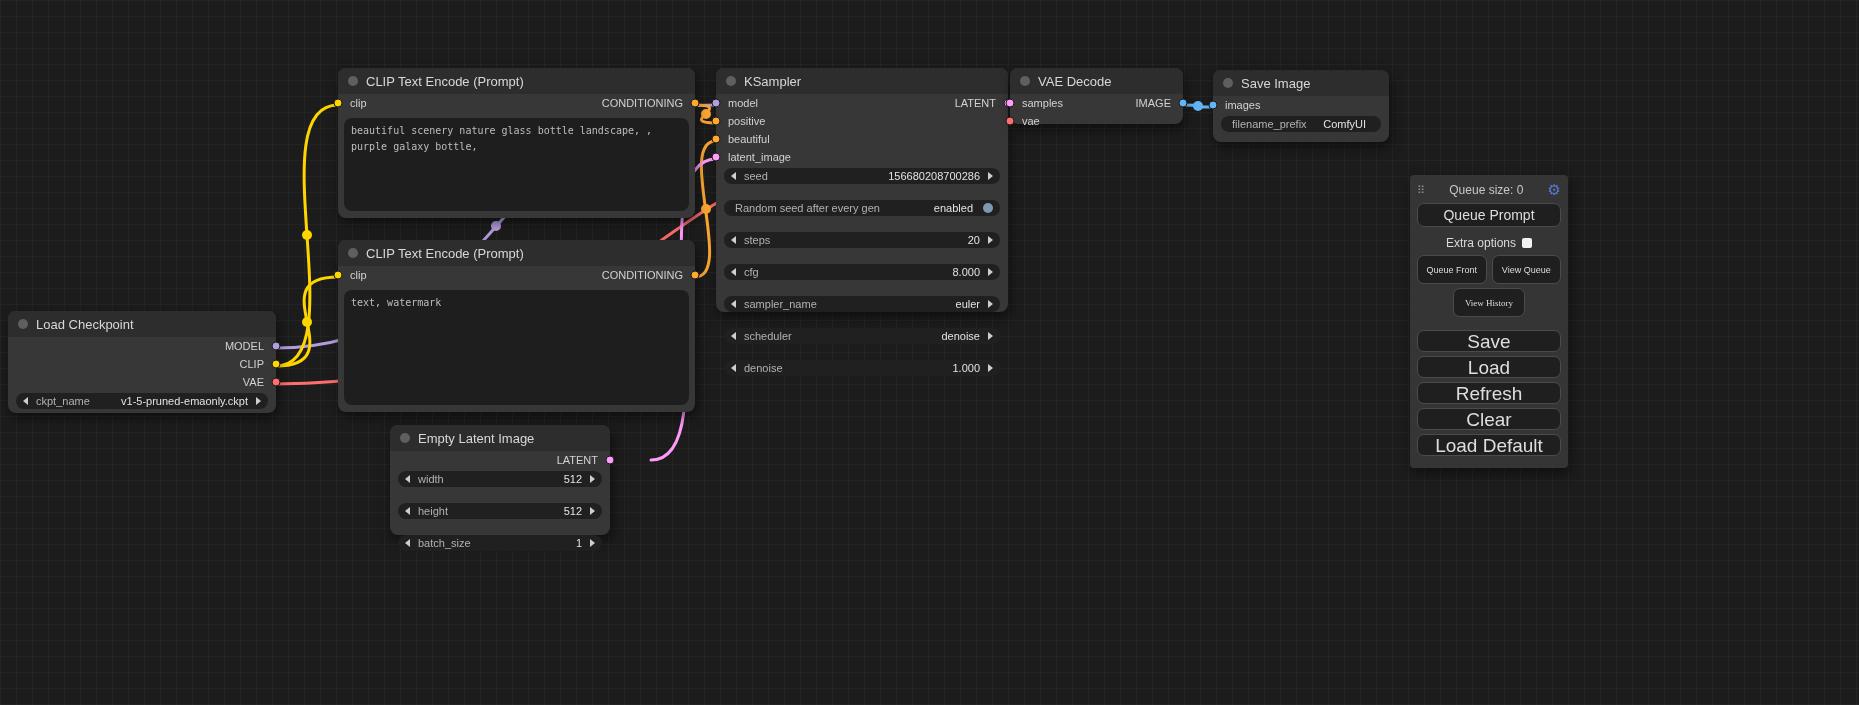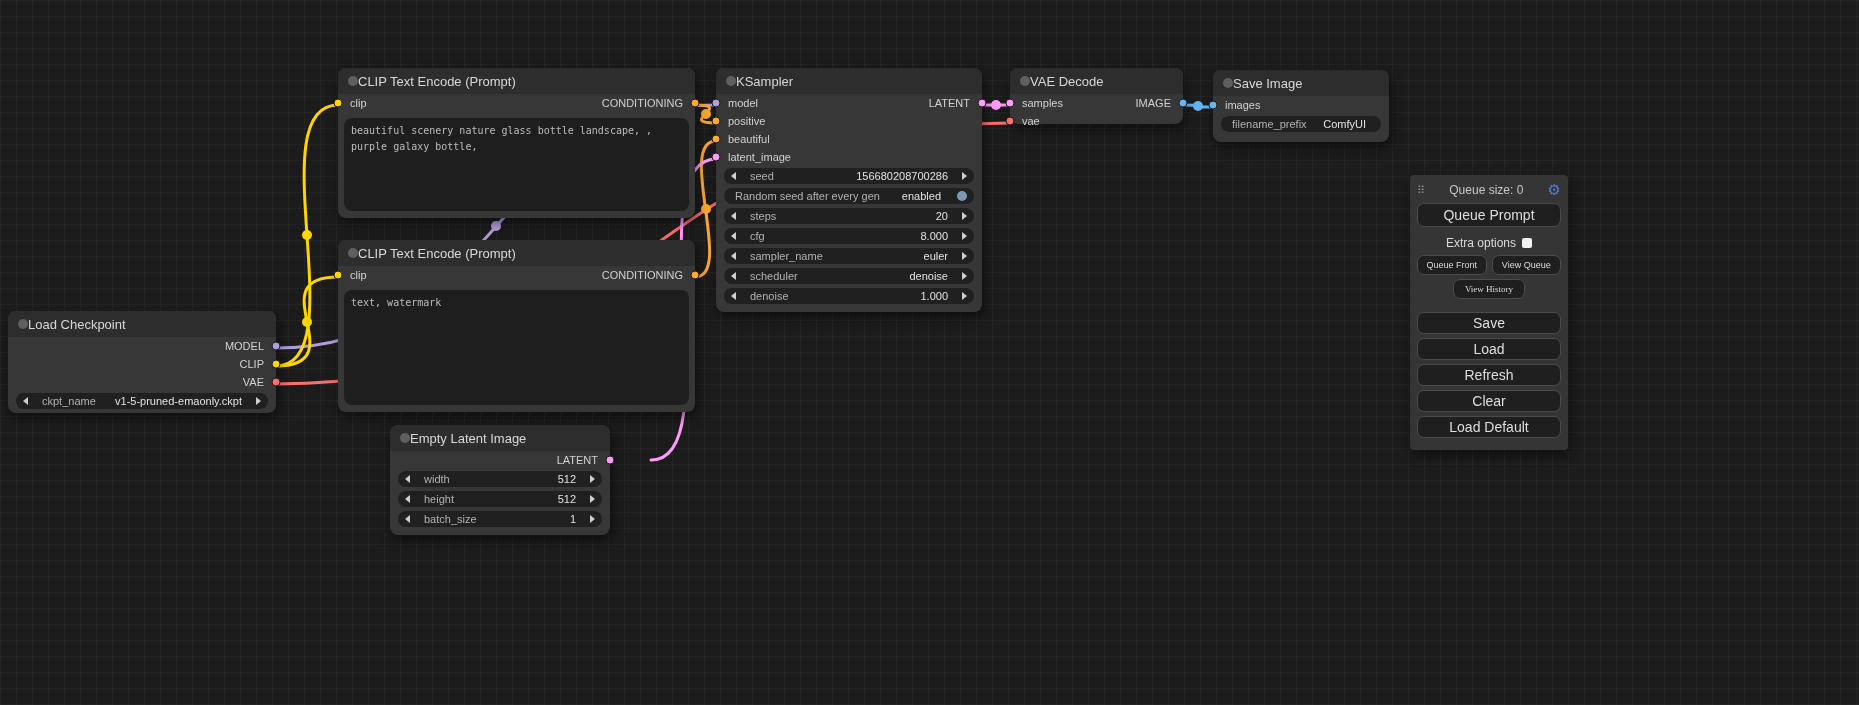--- a/index.html
+++ b/index.html
@@ -7,58 +7,58 @@
   .canvas{position:relative;width:1859px;height:705px;overflow:hidden;
     background-color:#1c1c1c;
     background-image:linear-gradient(rgba(255,255,255,.03) 1px,transparent 1px),
                      linear-gradient(90deg,rgba(255,255,255,.03) 1px,transparent 1px);
     background-size:16px 16px;
     font-family:"Liberation Sans",sans-serif;}
   .wires{position:absolute;left:0;top:0;z-index:1;}
   .wires path{fill:none;stroke-width:3;stroke-linecap:round;}
   .node{position:absolute;z-index:2;background:#373737;border-radius:8px;
     box-shadow:2px 5px 12px rgba(0,0,0,.5);}
-  .ntitle{display:flex;align-items:center;height:26px;padding:0 10px;
+  .ntitle{display:flex;align-items:center;gap:8px;height:26px;padding:0 10px;
     background:#2d2d2d;border-radius:8px 8px 0 0;font-size:13px;color:#d8d8d8;}
   .tdot{width:10px;height:10px;border-radius:50%;background:#5f5f5f;flex:none;}
   .srow{position:relative;display:flex;align-items:center;height:18px;padding:0 12px;
     font-size:11px;color:#d2d2d2;}
   .srow.right{justify-content:flex-end;}
   .srow .grow{flex:1;}
   .dot{position:absolute;top:50%;width:9px;height:9px;border-radius:50%;
     transform:translate(-50%,-50%);border:1px solid #1a1a1a;}
   .dot.in{left:0;}
   .dot.out{left:100%;}
-  .widget{display:flex;align-items:center;height:16px;margin:2px 8px 4px;padding:0 7px;
-    background:#202020;border-radius:8px;font-size:11px;line-height:16px;white-space:nowrap;gap:6px;}
+  .widget{display:flex;align-items:center;height:16px;margin:2px 8px 16px;padding:0 7px;
+    background:#202020;border-radius:8px;font-size:11px;line-height:16px;white-space:nowrap;}
   .w-name{color:#b2b2b2;margin-left:8px;}
   .w-value{margin-left:auto;color:#e2e2e2;margin-right:8px;}
   .arrow{width:0;height:0;border-top:4px solid transparent;border-bottom:4px solid transparent;flex:none;cursor:pointer;}
   .arrow.left{border-right:5px solid #cfcfcf;}
   .arrow.right{border-left:5px solid #cfcfcf;}
   .toggle-dot{flex:none;width:10px;height:10px;border-radius:50%;background:#7e97b5;margin-left:2px;cursor:pointer;}
   .ntext{position:absolute;left:6px;right:6px;bottom:7px;background:#1e1e1e;border-radius:8px;
     padding:5px 7px;font-family:"DejaVu Sans Mono",monospace;font-size:10px;line-height:1.55;
     color:#bdbdbd;white-space:pre-wrap;overflow:hidden;cursor:text;}
   
   .qpanel{position:absolute;z-index:3;left:1410px;top:175px;width:158px;background:#353535;
     border-radius:4px;padding:5px 7px 8px;box-shadow:2px 5px 12px rgba(0,0,0,.45);}
   .qp-header{display:flex;align-items:center;height:20px;color:#c8c8c8;font-size:12px;}
   .qp-drag{color:#8c8c8c;font-size:11px;cursor:grab;}
   .qp-size{flex:1;text-align:center;}
   .qp-gear{color:#5a7ad0;font-size:15px;cursor:pointer;font-family:"DejaVu Sans",sans-serif;line-height:1;}
   .qbtn{display:block;width:100%;background:#1f1f1f;border:1px solid #4b4b4b;border-radius:7px;
     color:#dedede;font-family:"Liberation Sans",sans-serif;cursor:pointer;text-align:center;}
   .qbtn.big{height:24px;font-size:14px;margin:3px 0 9px;}
-  .qbtn.action{height:22px;font-size:14px;margin-bottom:4px;}
+  .qbtn.action{height:22px;font-size:19px;margin-bottom:4px;}
   .qp-extra{display:flex;align-items:center;justify-content:center;gap:6px;color:#dadada;
     font-size:12px;margin-bottom:5px;}
   .qcheck{width:10px;height:10px;background:#f2f2f2;border-radius:2px;cursor:pointer;flex:none;}
   .qp-small-row{display:flex;gap:5px;margin-bottom:4px;}
-  .qbtn.small{height:20px;font-size:9px;line-height:10px;border-radius:7px;padding:0;flex:1;}
+  .qbtn.small{height:29px;font-size:9px;line-height:10px;border-radius:7px;padding:0;flex:1;}
   .qp-history{display:flex;justify-content:center;margin-bottom:13px;}
   .qbtn.small.hist{flex:none;width:72px;font-family:Liberation Serif, serif;}
 </style>
 </head>
 <body>
 
 <div class="canvas">
 
   <svg class="wires" width="1859" height="705">
     <path d="M276,348 C501,348 491,105 716,105" style="stroke:var(--c-model)"></path>
@@ -129,21 +129,21 @@
     <div class="srow">
       <span class="dot in" style="background:var(--c-clip)"></span>
       <span>clip</span>
       <span class="grow"></span>
       <span>CONDITIONING</span>
       <span class="dot out" style="background:var(--c-conditioning)"></span>
     </div>
     <div class="ntext" style="top:50px">text, watermark</div>
   </div>
 
-  <div class="node" style="left:716px;top:68px;width:266px;height:244px">
+  <div class="node" style="left:716px;top:68px;width:292px;height:244px">
     <div class="ntitle">
       <span class="tdot"></span>
       <span>KSampler</span>
     </div>
     <div class="srow">
       <span class="dot in" style="background:var(--c-model)"></span>
       <span>model</span>
       <span class="grow"></span>
       <span>LATENT</span>
       <span class="dot out" style="background:var(--c-latent)"></span>

